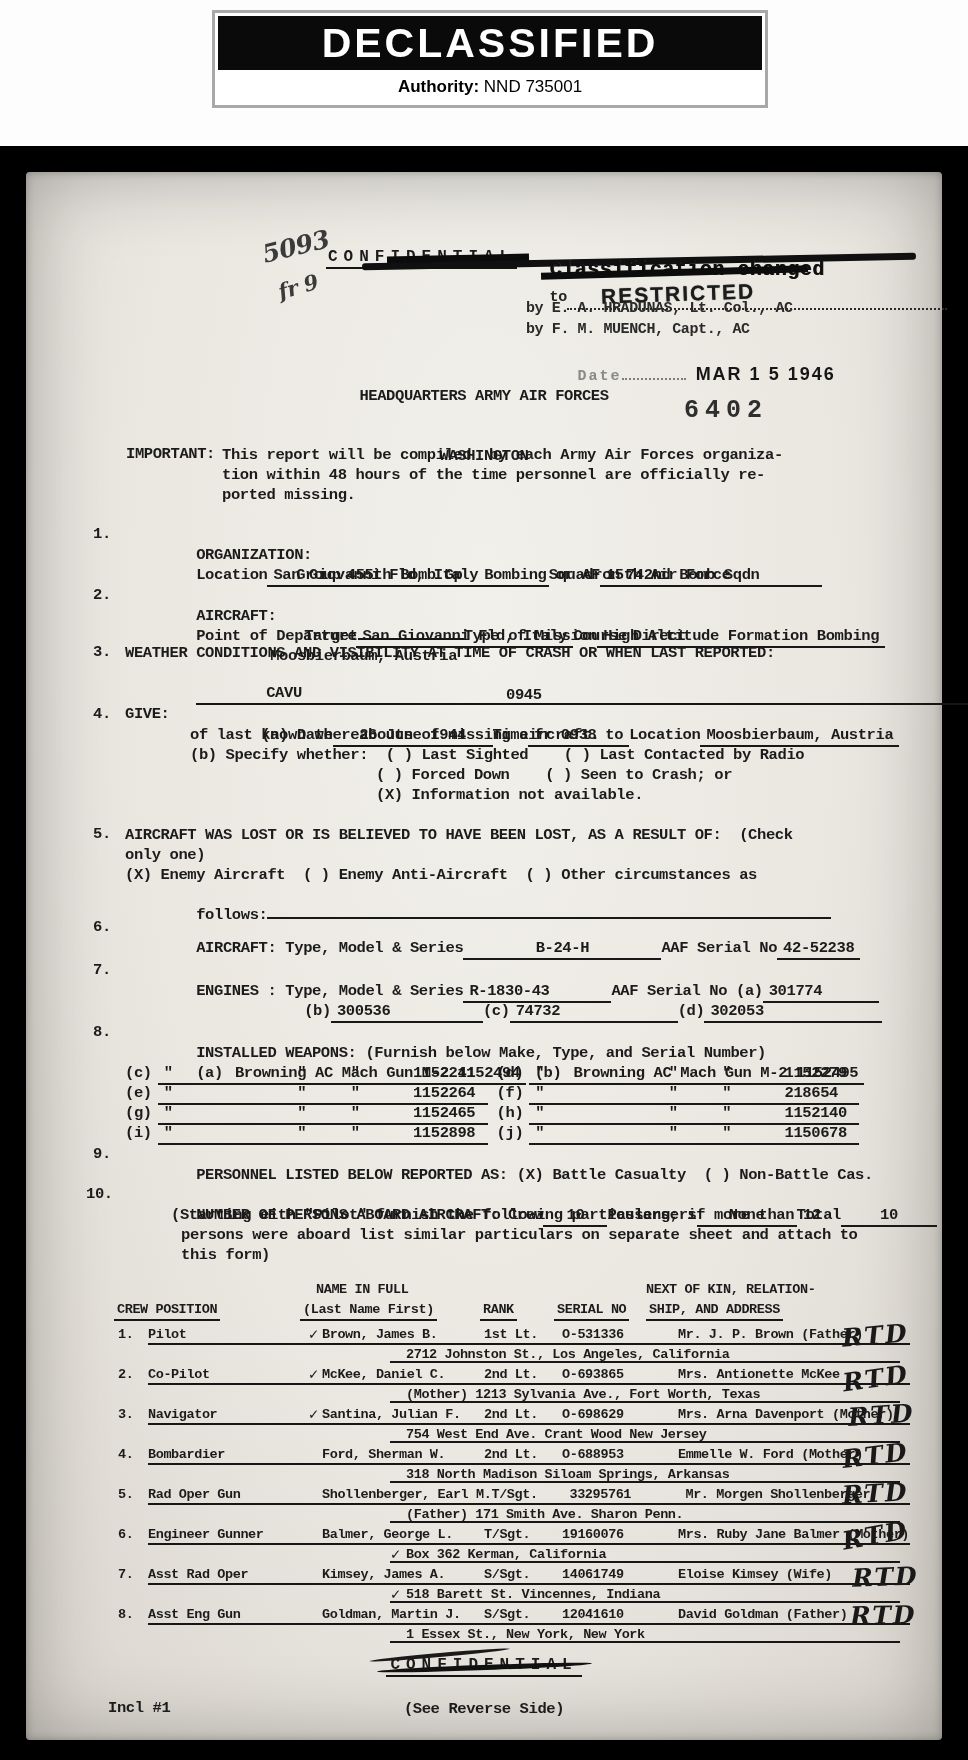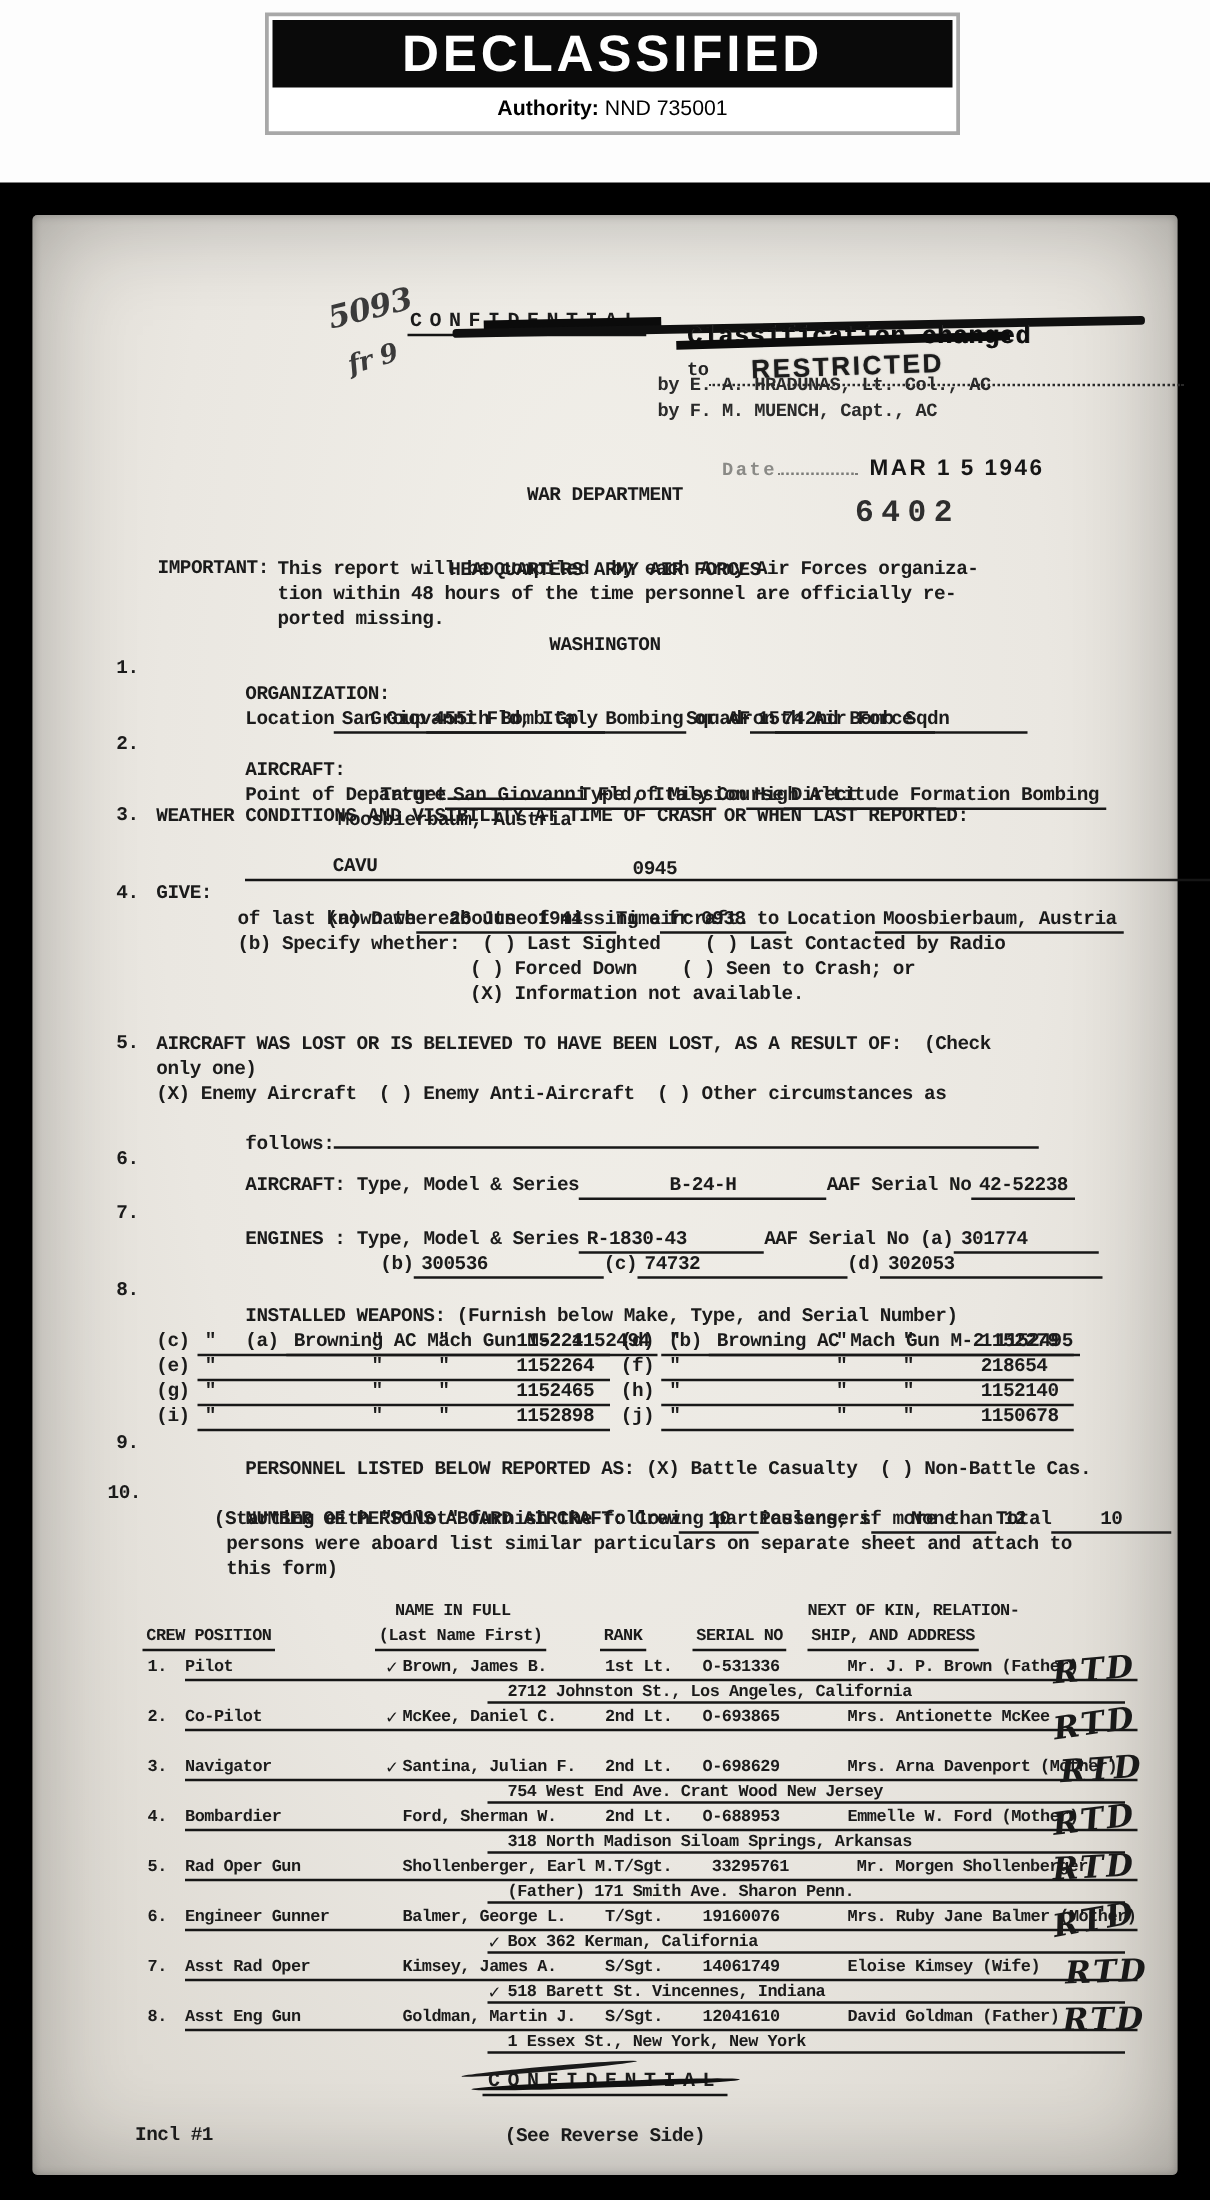--- a/index.html
+++ b/index.html
@@ -140,21 +140,20 @@
       <span>to</span><span class="dotline"><span class="restricted">RESTRICTED</span></span>
     </div>
     <div class="stamp-by">by E. A. HRADUNAS, Lt. Col., AC</div>
     <div class="stamp-by">by F. M. MUENCH, Capt., AC</div>
     <div class="stamp-dateline">
       <span class="date-faint">Date</span><span class="dots"></span><span class="mar-stamp">MAR 1 5 1946</span>
     </div>
   </div>
 
   <div class="abs letterhead">
-    <div>WAR DEPARTMENT</div>
     <div>HEADQUARTERS ARMY AIR FORCES</div>
     <div>WASHINGTON</div>
   </div>
   <div class="abs doc-number">6402</div>
 
   <div class="abs important">
     <span class="imp-label">IMPORTANT:</span>
     <div class="imp-body">
       <div class="t">This report will be compiled  by each Army Air Forces organiza-</div>
       <div class="t">tion within 48 hours of the time personnel are officially re-</div>
@@ -317,20 +316,24 @@
   <div class="crew-row">
     <div class="crew-line1">
       <span class="c-num">2.</span>
       <span class="c-pos">Co-Pilot</span>
       <span class="c-check">✓</span>
       <span class="c-name">McKee, Daniel C.</span>
       <span class="c-rank">2nd Lt.</span>
       <span class="c-serial">O-693865</span>
       <span class="c-kin">Mrs. Antionette McKee</span>
     </div>
+    <div class="crew-line2">
+      <span class="c-addr-check"></span>
+      <span class="c-addr">(Mother) 1213 Sylvania Ave., Fort Worth, Texas</span>
+    </div>
     <span class="c-rtd hand">RTD</span>
   </div>
 
   <div class="crew-row">
     <div class="crew-line1">
       <span class="c-num">3.</span>
       <span class="c-pos">Navigator</span>
       <span class="c-check">✓</span>
       <span class="c-name">Santina, Julian F.</span>
       <span class="c-rank">2nd Lt.</span>

